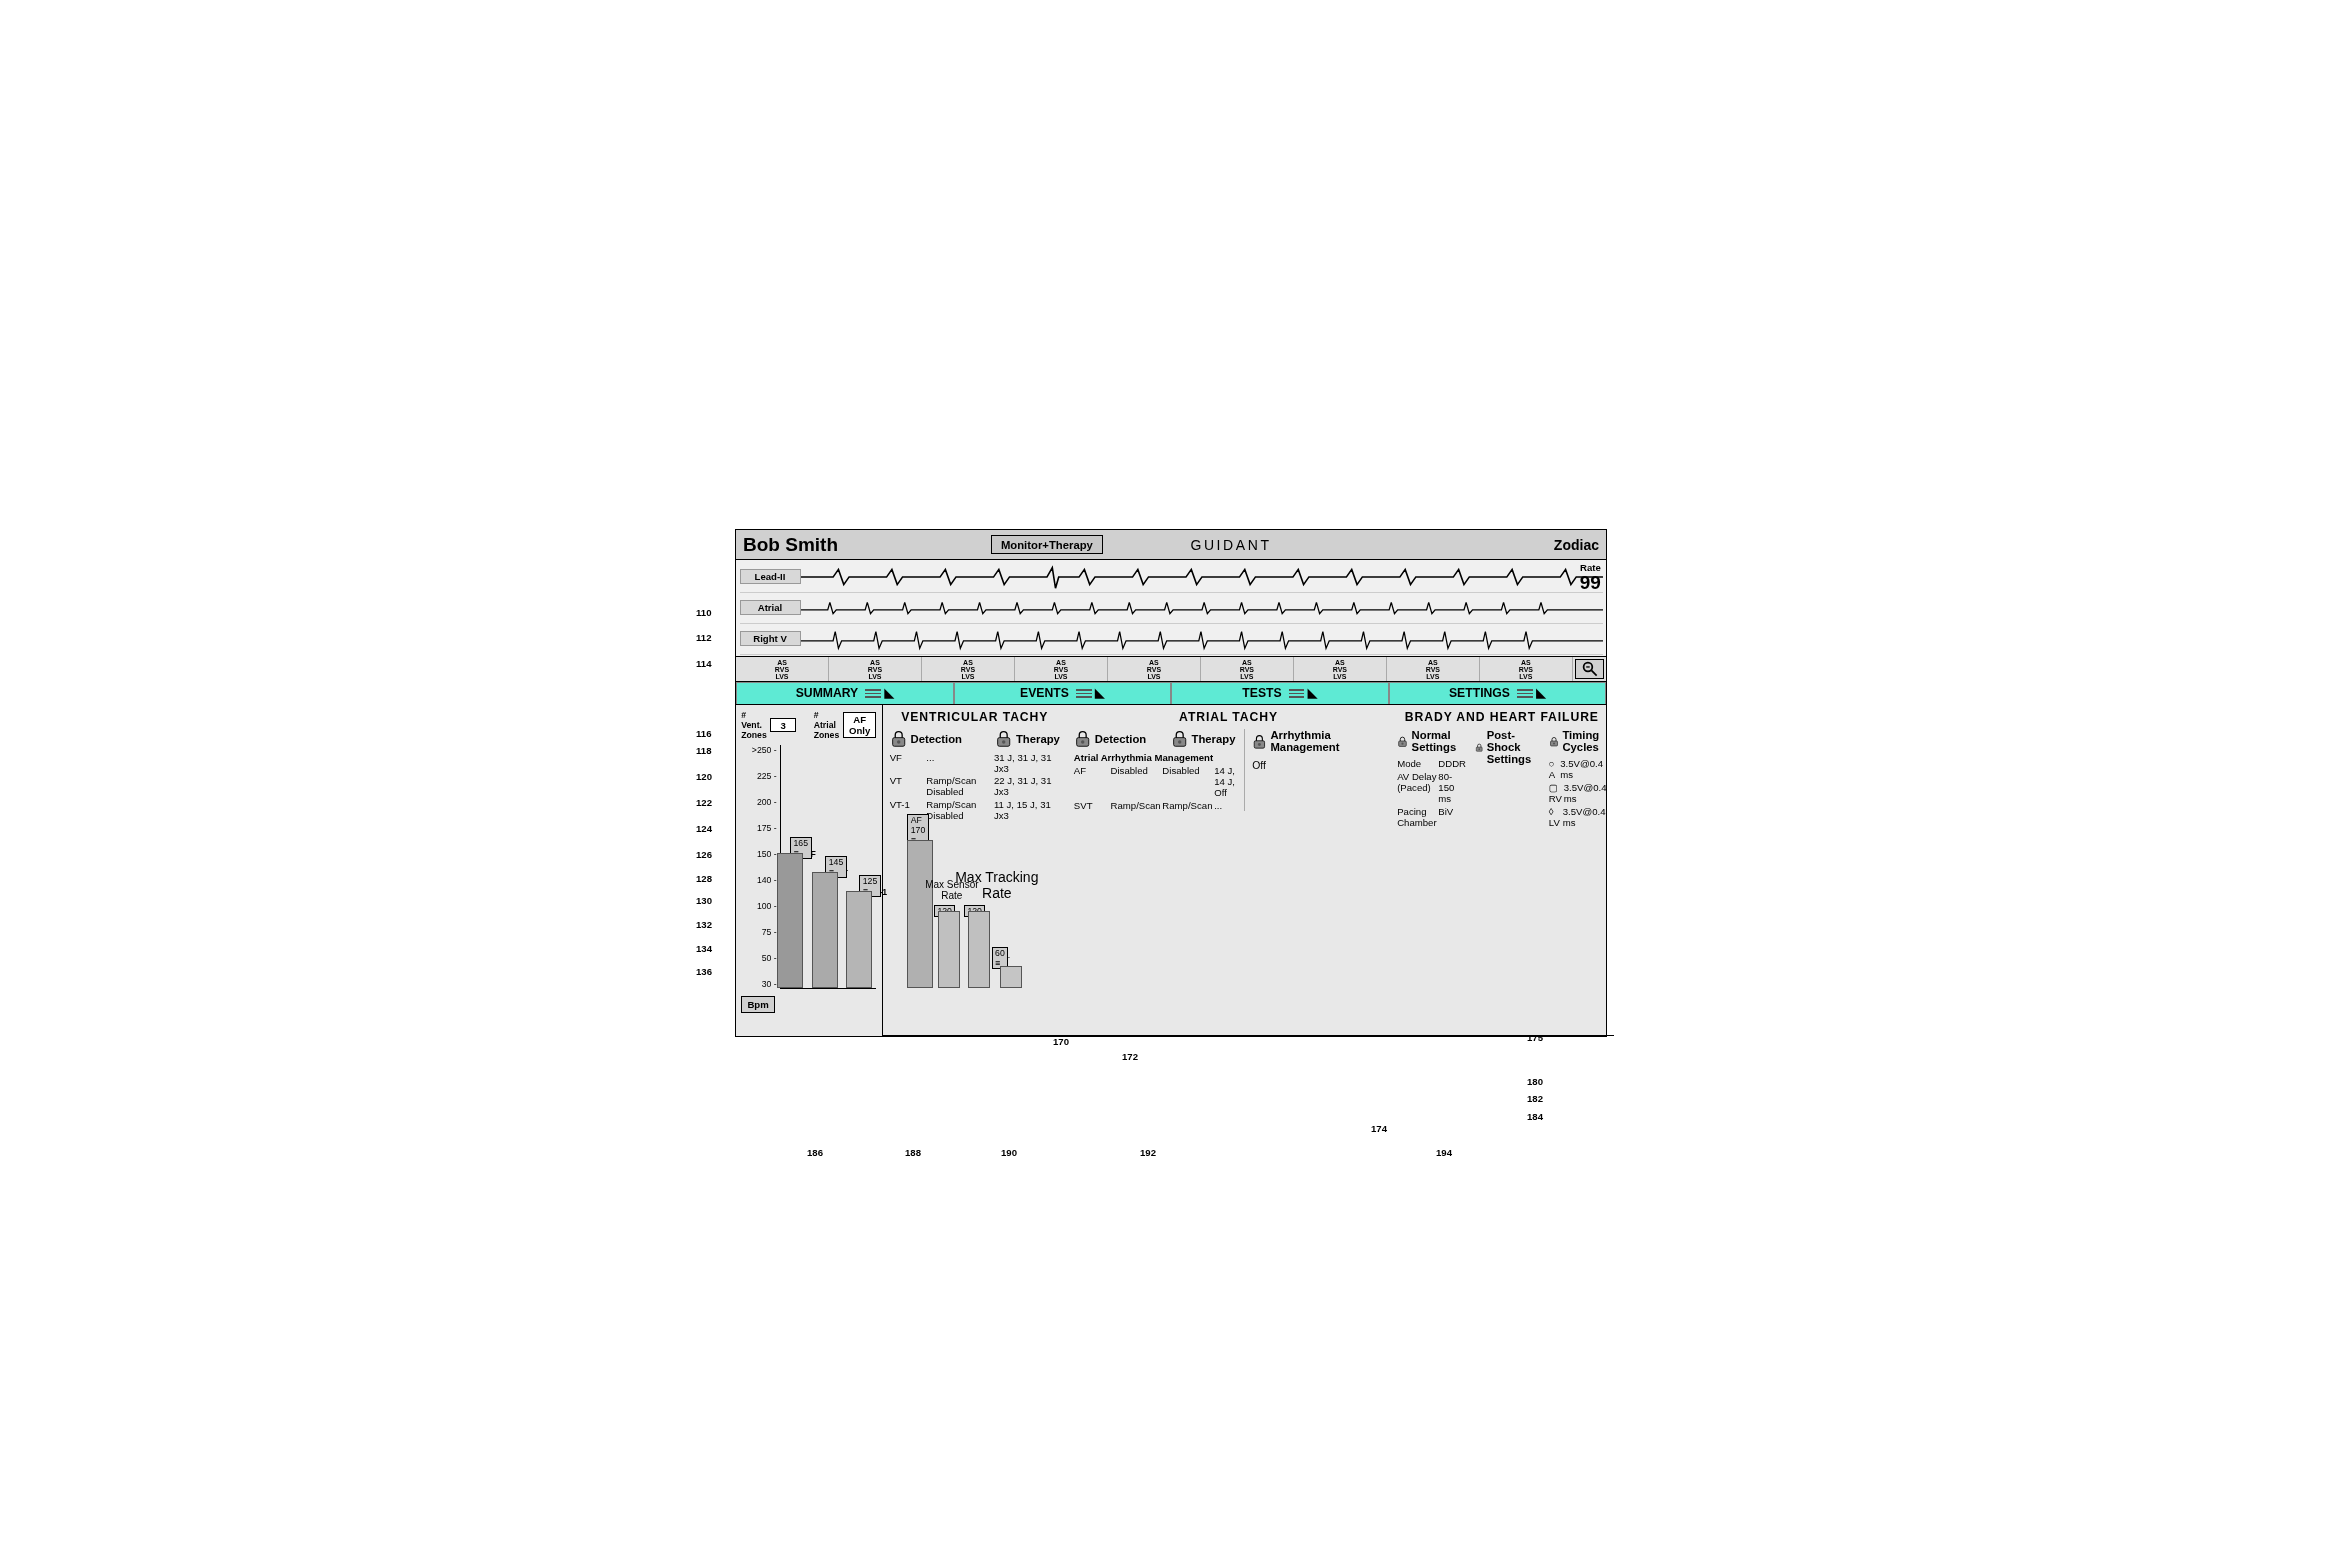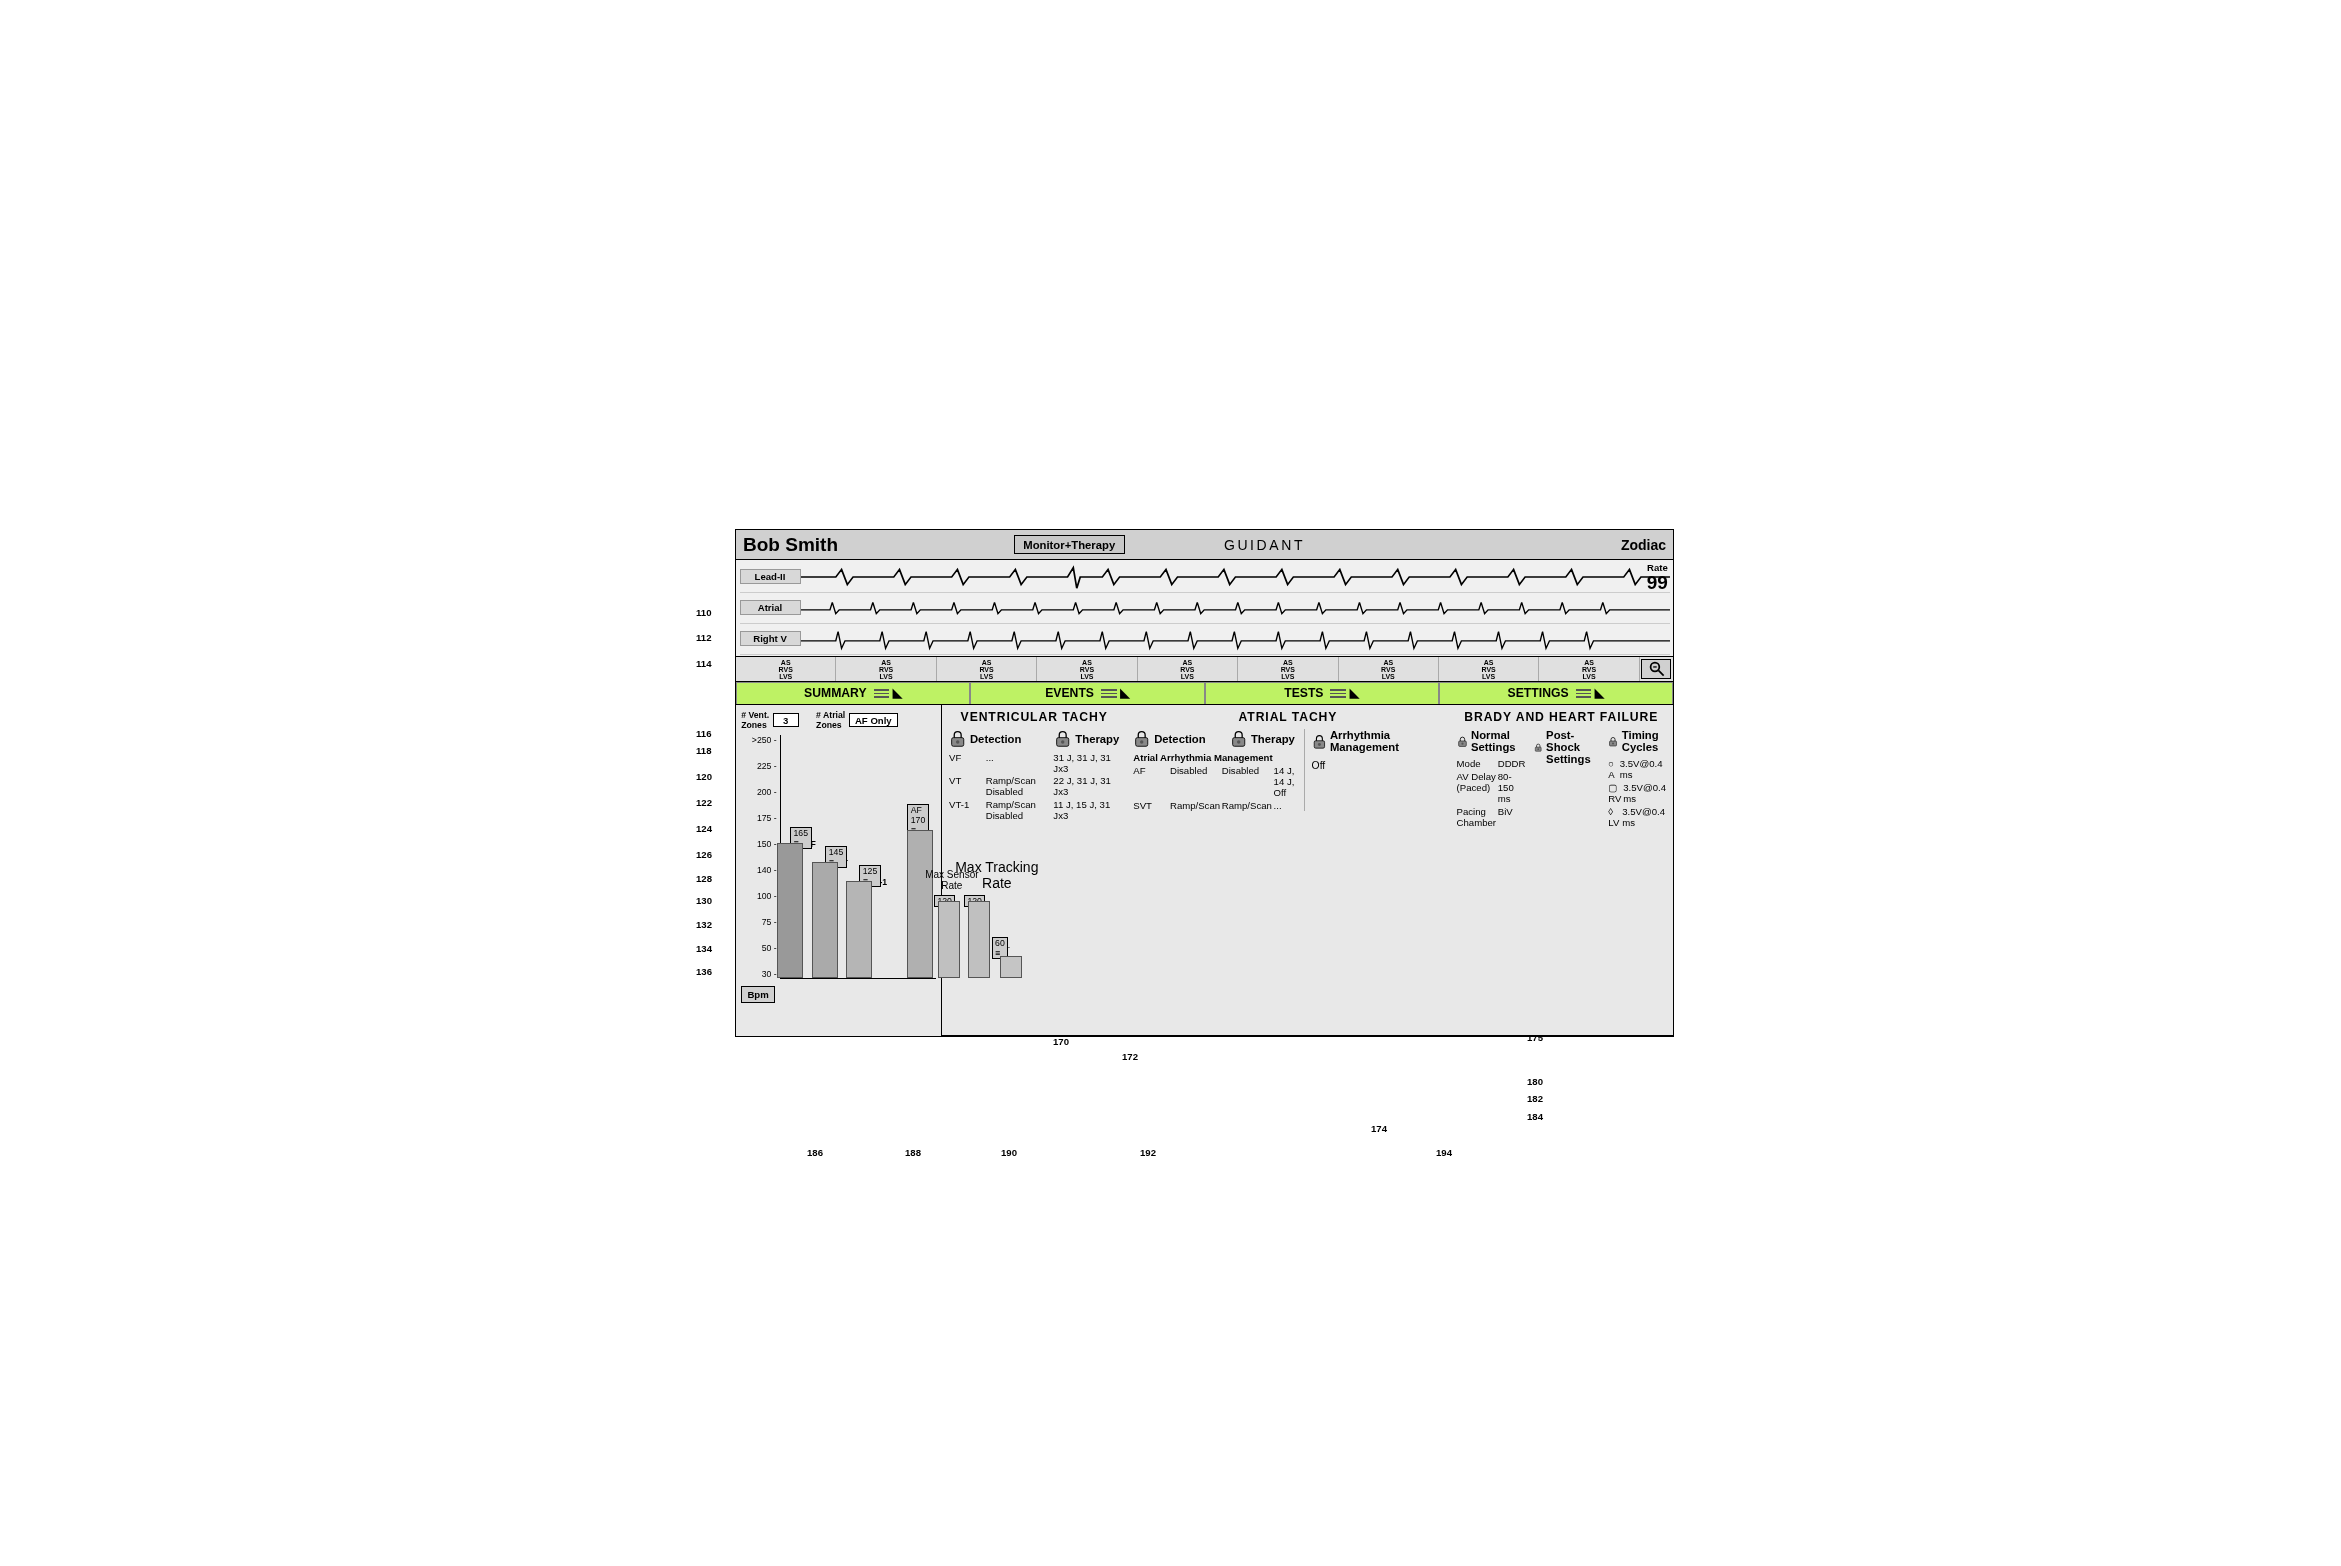--- a/index.html
+++ b/index.html
@@ -22,21 +22,21 @@
     .ref {
       position: absolute;
       font-size: 9.6px;
       font-weight: bold;
       color: #000;
     }
 
     .main-device {
       border: 1.7px solid #000;
       background: #e8e8e8;
-      width: 939px;
+      width: 872px;
       margin-left: 87px;
       position: relative;
     }
 
     
     .header-row {
       display: flex;
       align-items: center;
       background: #d0d0d0;
       border-bottom: 1.7px solid #000;
@@ -160,21 +160,21 @@
       border-bottom: none;
       padding: 3.5px 7px;
       font-size: 12.2px;
       font-weight: bold;
       text-align: center;
       cursor: pointer;
       display: flex;
       align-items: center;
       justify-content: center;
       gap: 3.5px;
-      background: #bef264;
+      background: #5eead4;
     }
 
     
     .main-content {
       display: flex;
       min-height: 331px;
     }
 
     
     .left-panel {

